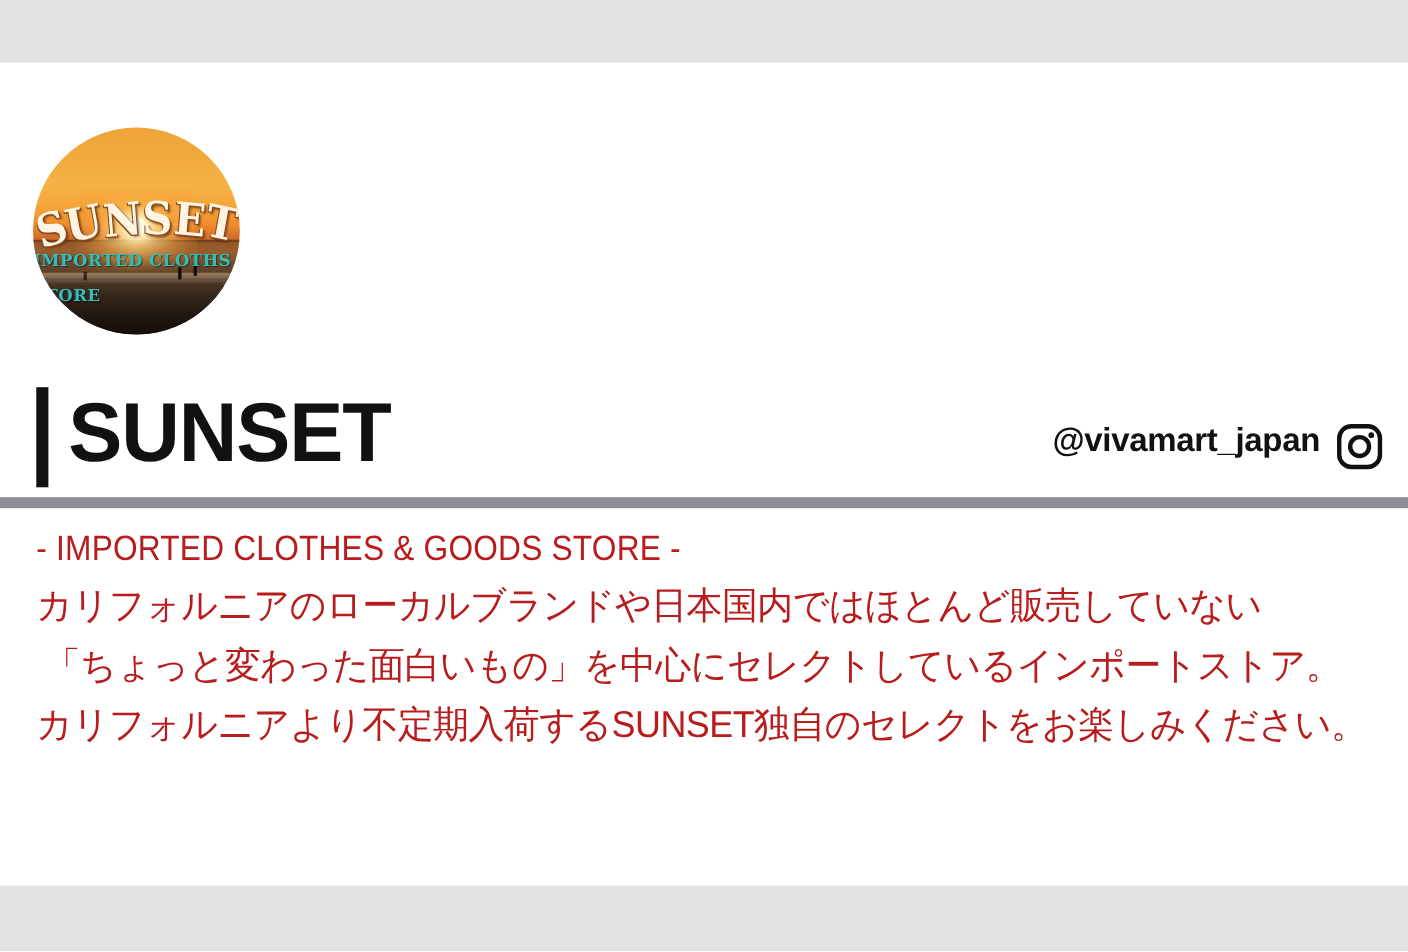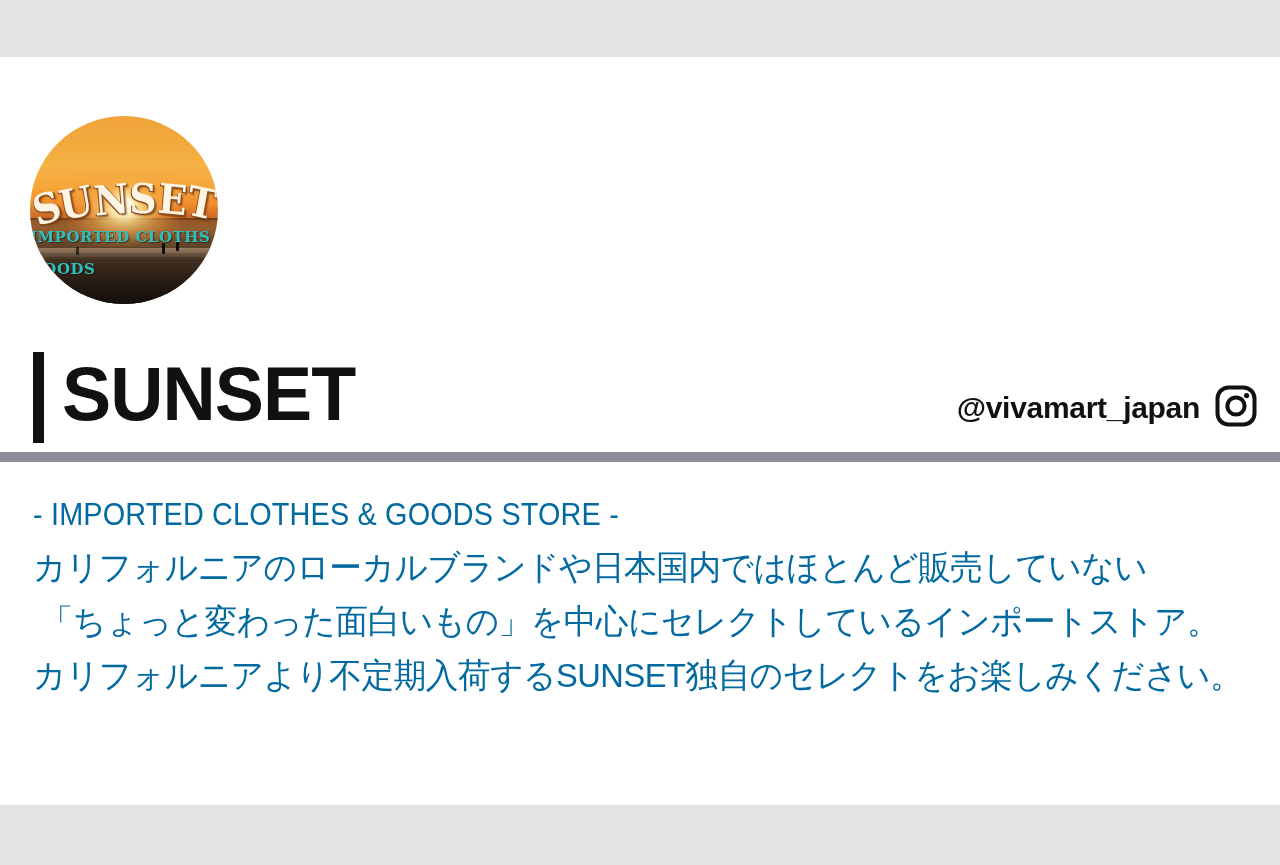--- a/index.html
+++ b/index.html
@@ -212,21 +212,20 @@
     color: #111111;
     transform: scaleX(0.97);
     transform-origin: left center;
     white-space: nowrap;
   }
   .handle-wrap {
     position: absolute;
     right: 22px;
     top: 44px;
     display: flex;
-    align-items: center;
     gap: 14px;
   }
   .handle-text {
     font-family: "Liberation Sans", "DejaVu Sans", sans-serif;
     font-weight: bold;
     font-size: 30px;
     letter-spacing: -0.3px;
     color: #111111;
     white-space: nowrap;
   }
@@ -239,23 +238,23 @@
     top: 452px;
     width: 1280px;
     height: 10px;
     background: #8e8e99;
   }
 
   
   .body-copy {
     position: absolute;
     left: 33px;
-    top: 488px;
+    top: 472px;
     width: 1210px;
-    color: #0369a1;
+    color: #b91c1c;
   }
   .line {
     white-space: nowrap;
     font-family: "Liberation Sans", "DejaVu Sans", sans-serif;
   }
   .line-en {
     font-size: 32px;
     line-height: 52px;
     font-weight: normal;
     letter-spacing: .2px;
@@ -288,21 +287,21 @@
       <div class="sand"></div>
       <div class="sun-glow"></div>
       <div class="sun-disc"></div>
       <div class="walker w1"></div>
       <div class="walker w2"></div>
       <div class="walker w3"></div>
 
       <div class="word-sunset"><span>S</span><span>U</span><span>N</span><span>S</span><span>E</span><span>T</span></div>
       <div class="sub1">IMPORTED CLOTHS</div>
       <div class="sub-amp">&amp;</div>
-      <div class="sub2">GOODS</div>
+      <div class="sub2">STORE</div>
     </div>
   </div>
 
   <div class="title-row">
     <div class="title-bar"></div>
     <div class="title-text">SUNSET</div>
 
     <div class="handle-wrap">
       <div class="handle-text">@vivamart_japan</div>
       <span class="ig-icon">

